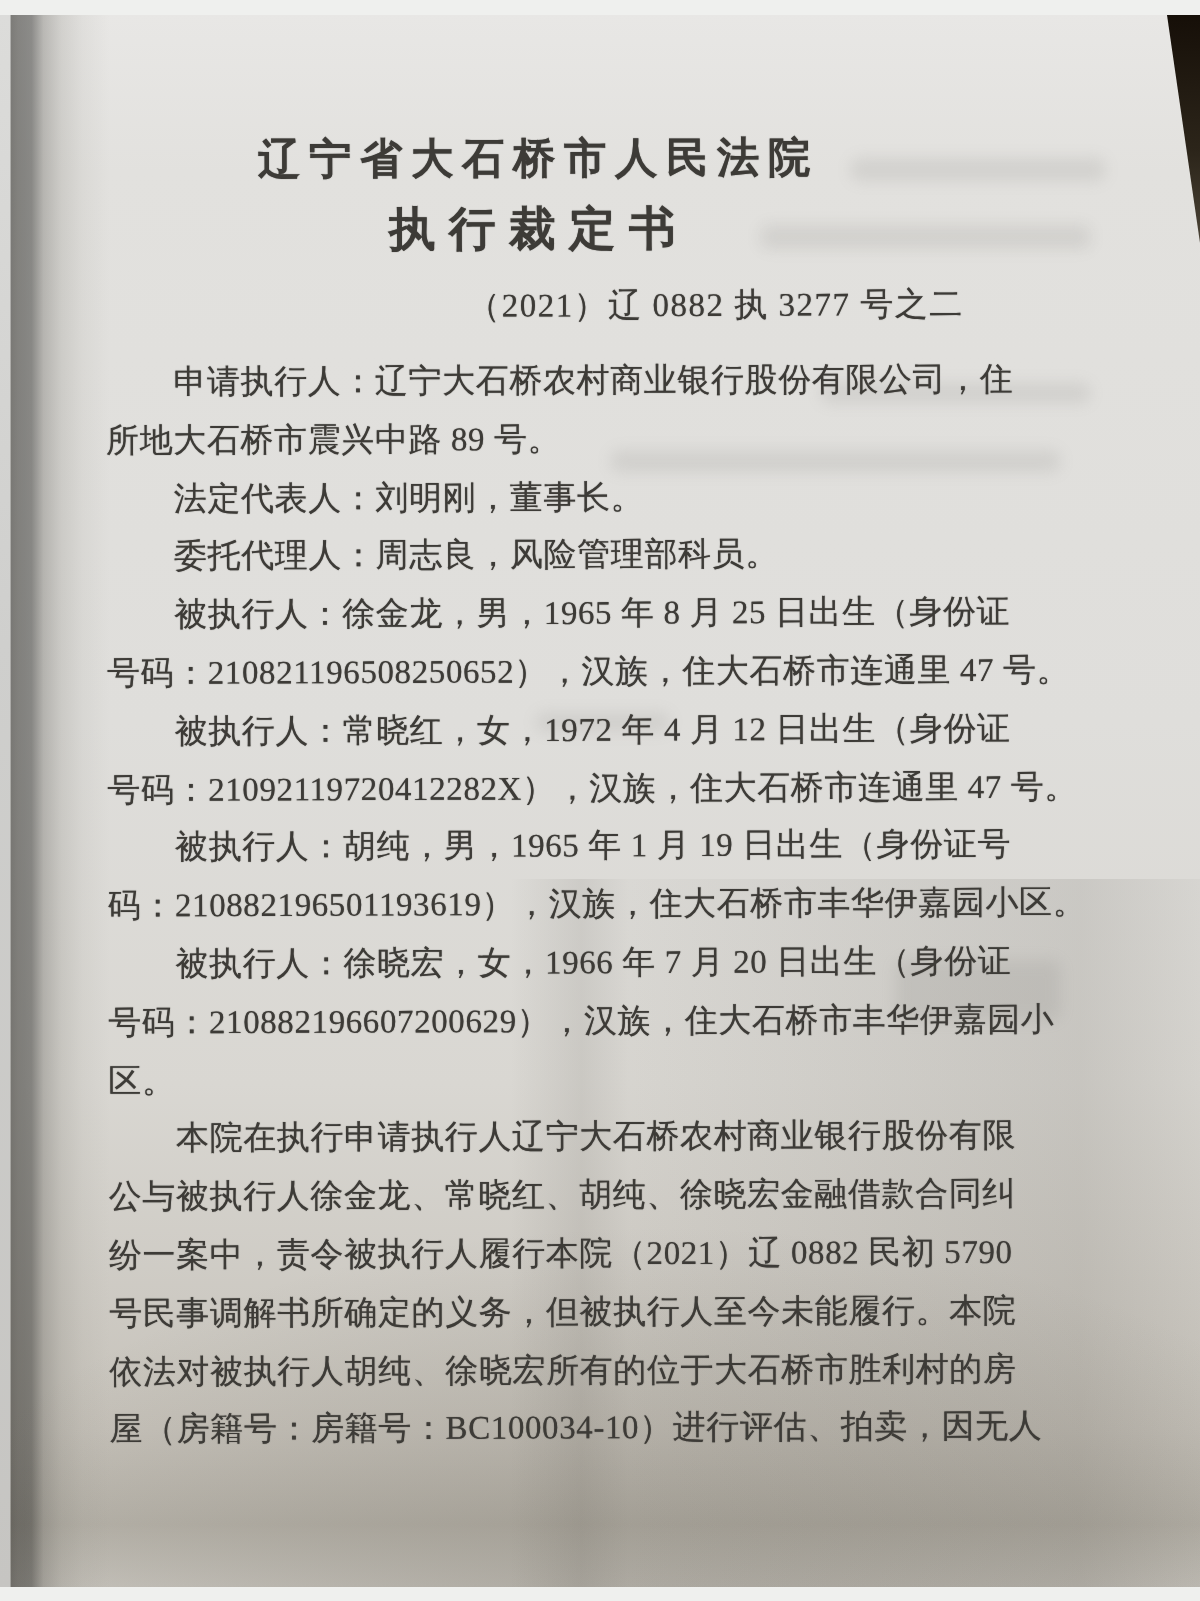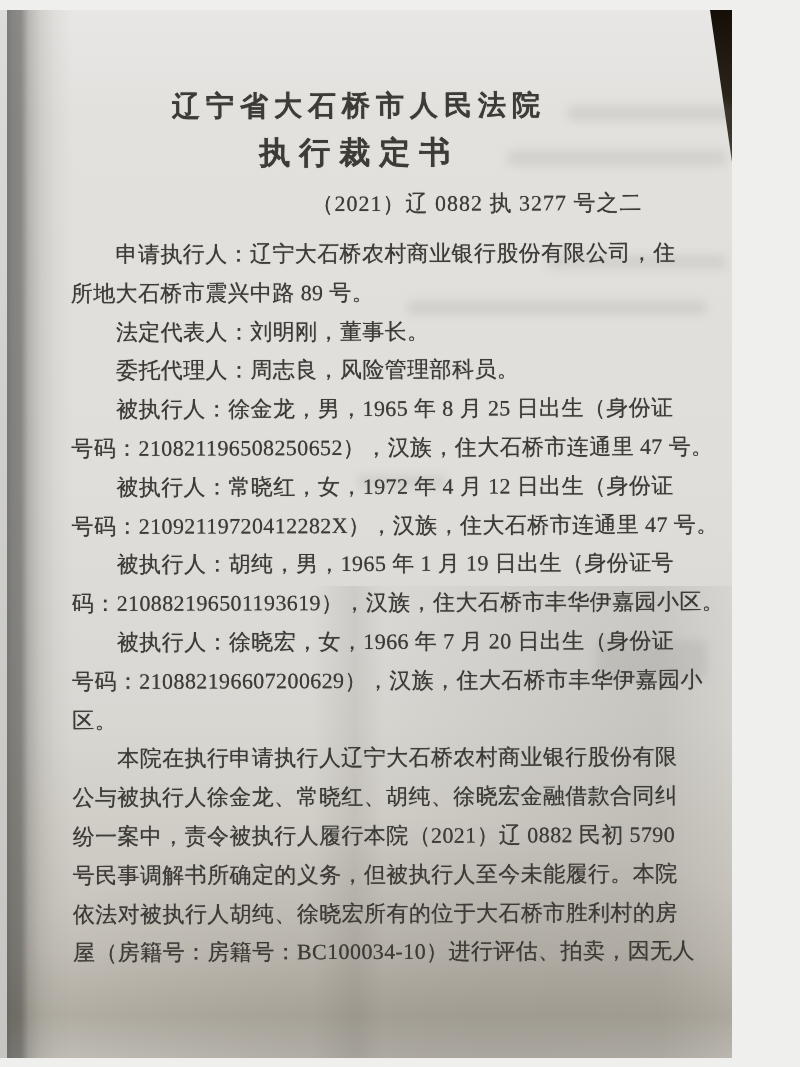--- a/index.html
+++ b/index.html
@@ -2,21 +2,21 @@
 <html><head>
 <meta charset="utf-8">
 <style>
   html, body {
     margin: 0; padding: 0;
     width: 800px; height: 1067px;
     background: #eff0ee;
     overflow: hidden;
     font-family: "Liberation Serif", "DejaVu Serif", serif;
   }
-  .stage { position: relative; width: 732px; height: 1067px; overflow: hidden; }
+  .stage { position: relative; width: 800px; height: 1067px; overflow: hidden; }
 
   
   .frame-left {
     position: absolute; left: 0; top: 10px; bottom: 9px; width: 7px;
     background: linear-gradient(180deg, #dcdcda 0%, #cfcfcd 40%, #c6c5c2 100%);
   }
 
   
   .photo {
     position: absolute; left: 7px; top: 10px; right: 0; bottom: 9px;

